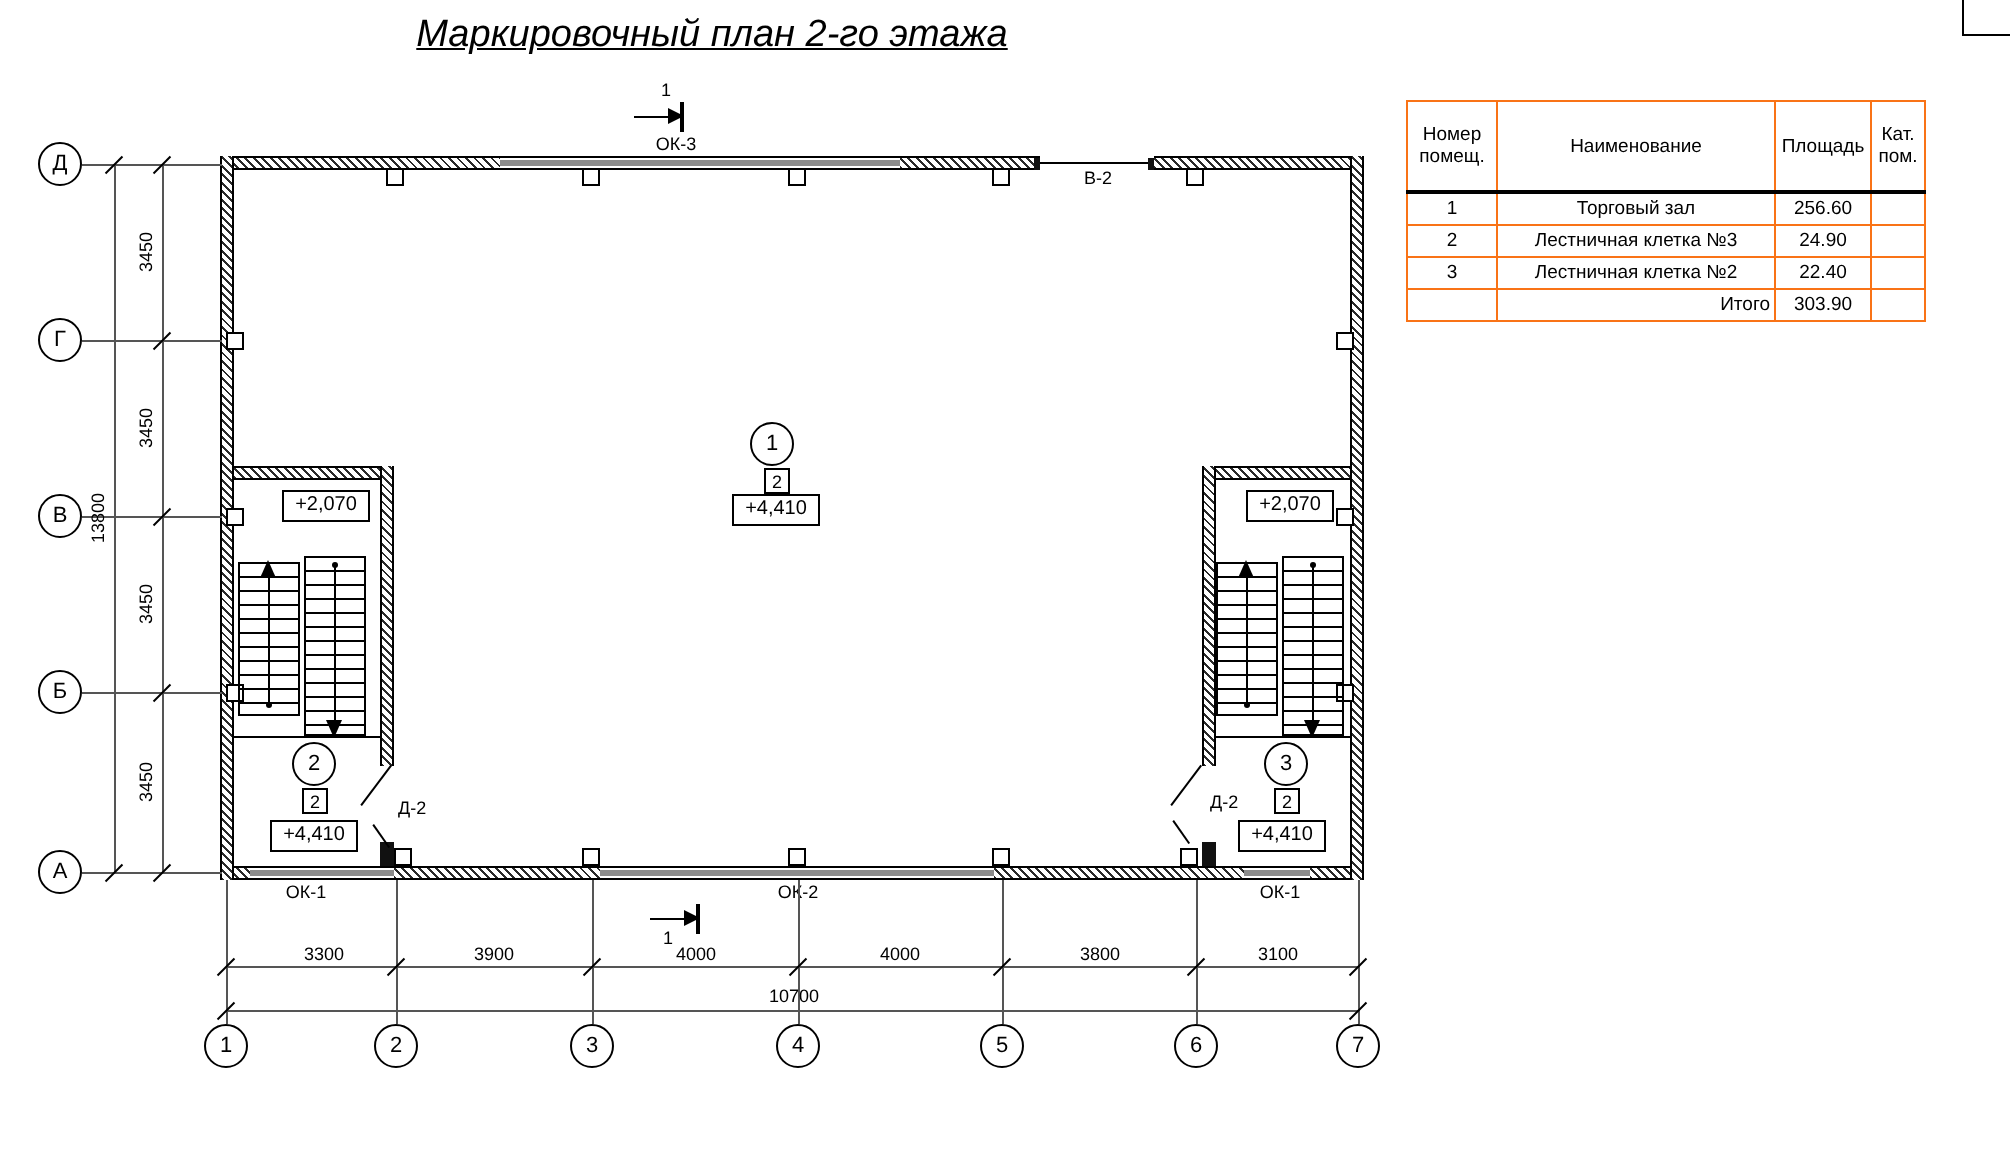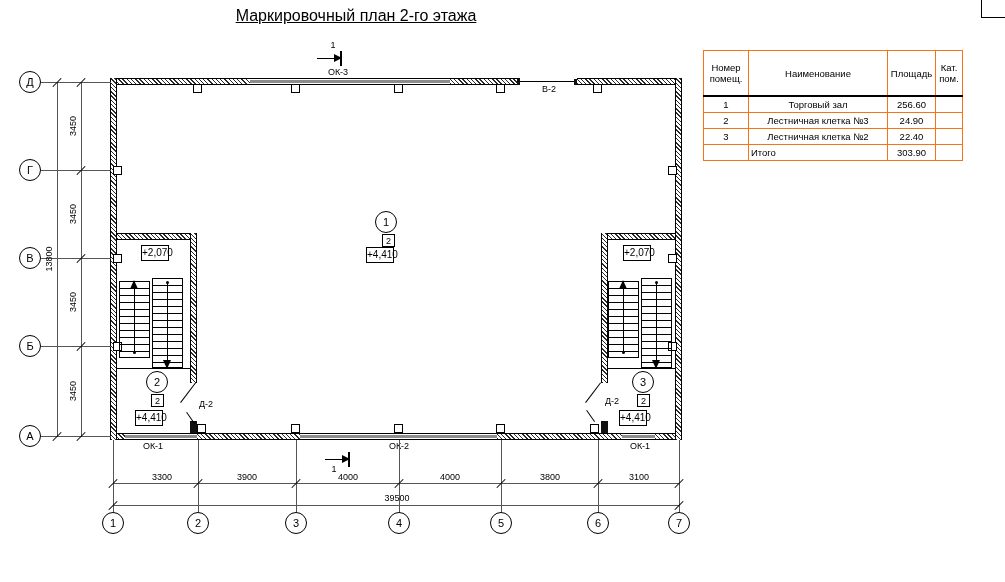--- a/index.html
+++ b/index.html
@@ -16,36 +16,36 @@
   .blk{background:#111}
   .tick{width:12px;height:1px;background:#000;transform:rotate(-45deg)}
   .lbl{font-size:9px;line-height:10px;white-space:nowrap}
   .cx{transform:translateX(-50%)}
   .rot{transform:translate(-50%,-50%) rotate(-90deg);transform-origin:center;font-size:9px;white-space:nowrap}
   .gcircle{width:22px;height:22px;border:1px solid #000;border-radius:50%;background:#fff;box-sizing:border-box;
     display:flex;align-items:center;justify-content:center;font-size:11px}
   .msquare{width:13px;height:13px;border:1px solid #000;box-sizing:border-box;background:#fff;
     display:flex;align-items:center;justify-content:center;font-size:9px}
   .ebox{border:1px solid #000;background:#fff;font-size:10px;height:16px;line-height:14px;box-sizing:border-box;
-    width:28px;text-align:center;white-space:nowrap}
+    width:44px;text-align:center;white-space:nowrap}
   .colsq{width:9px;height:9px;border:1px solid #000;box-sizing:border-box;background:#fff}
   .flight{box-sizing:border-box;border:1px solid #000;
     background:repeating-linear-gradient(to bottom,transparent 0,transparent 6px,#000 6px,#000 7px)}
   .shaft{width:1px;background:#000}
   .ahead-up{width:0;height:0;border-left:4px solid transparent;border-right:4px solid transparent;border-bottom:9px solid #000}
   .ahead-down{width:0;height:0;border-left:4px solid transparent;border-right:4px solid transparent;border-top:9px solid #000}
   .ahead-right{width:0;height:0;border-top:4px solid transparent;border-bottom:4px solid transparent;border-left:8px solid #000}
   .adot{width:3px;height:3px;background:#000;border-radius:50%}
   .diag{height:1px;background:#000;transform-origin:0 0}
-  .title{font-size:16px;text-decoration:underline;white-space:nowrap}
+  .title{font-size:19px;font-style:italic;text-decoration:underline;white-space:nowrap}
   table.expl{border-collapse:collapse;font-size:9.5px;table-layout:fixed;background:#fff}
   table.expl th,table.expl td{border:1px solid #f97316;padding:0 2px;overflow:hidden}
   table.expl th{font-weight:normal;height:44px;text-align:center;border-bottom:2px solid #000}
   table.expl td{height:15px}
-  .c{text-align:center}.r{}.l{text-align:center}
+  .c{text-align:center}.r{text-align:right}.l{text-align:center}
 </style>
 </head>
 <body>
 
 <div id="canvas">
 
   <span class="abs title cx" style="left:356px;top:7px">Маркировочный план 2-го этажа</span>
 
   <div class="abs line" style="left:981px;top:0;width:1px;height:17px"></div>
   <div class="abs line" style="left:981px;top:17px;width:24px;height:1px"></div>
@@ -256,21 +256,21 @@
   <div class="abs tick" style="left:592px;top:483px"></div>
   <div class="abs tick" style="left:673px;top:483px"></div>
   <div class="abs tick" style="left:107px;top:505px"></div>
   <div class="abs tick" style="left:673px;top:505px"></div>
   <span class="abs lbl cx" style="left:162px;top:472px">3300</span>
   <span class="abs lbl cx" style="left:247px;top:472px">3900</span>
   <span class="abs lbl cx" style="left:348px;top:472px">4000</span>
   <span class="abs lbl cx" style="left:450px;top:472px">4000</span>
   <span class="abs lbl cx" style="left:550px;top:472px">3800</span>
   <span class="abs lbl cx" style="left:639px;top:472px">3100</span>
-  <span class="abs lbl cx" style="left:397px;top:493px">39500</span>
+  <span class="abs lbl cx" style="left:397px;top:493px">10700</span>
   <div class="abs gcircle" style="left:102px;top:512px">
       <span>1</span>
     </div>
   <div class="abs gcircle" style="left:187px;top:512px">
       <span>2</span>
     </div>
   <div class="abs gcircle" style="left:285px;top:512px">
       <span>3</span>
     </div>
   <div class="abs gcircle" style="left:388px;top:512px">

